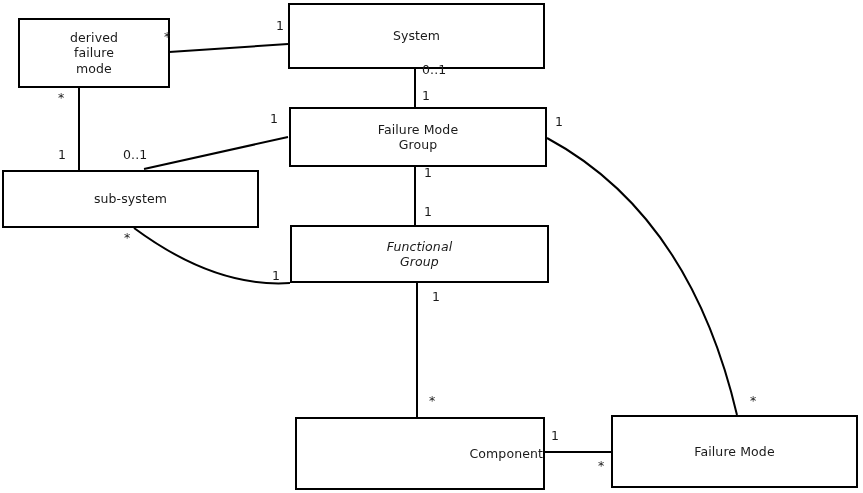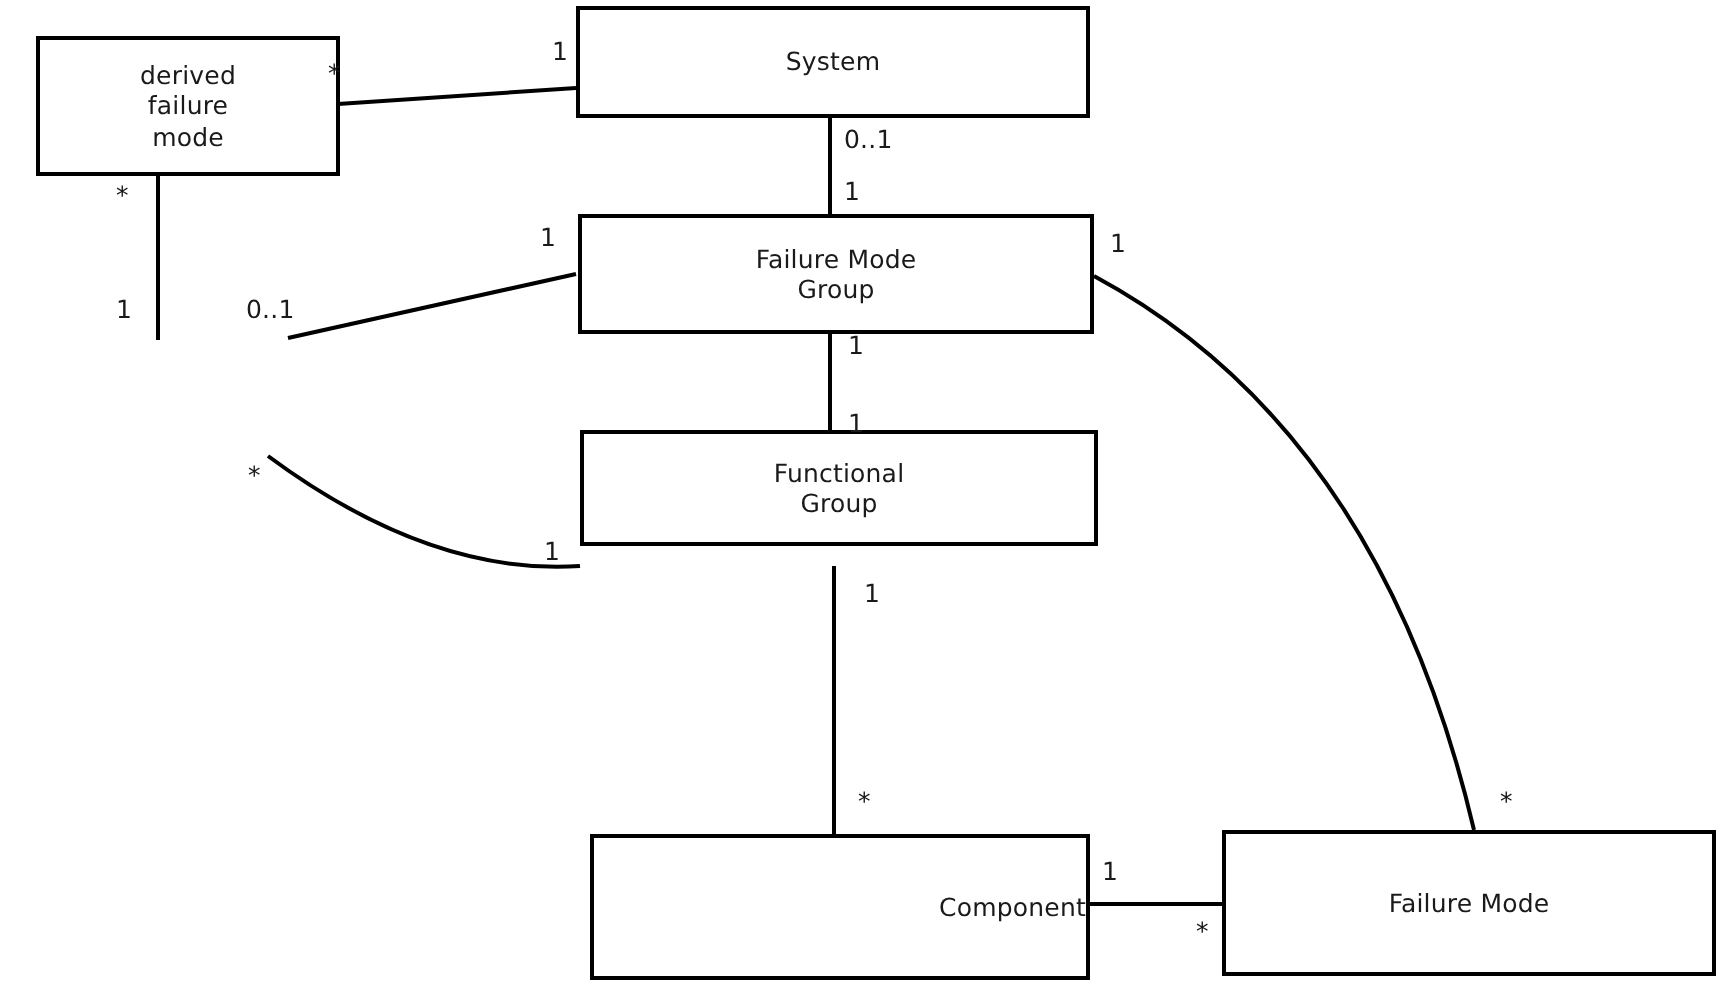--- a/index.html
+++ b/index.html
@@ -78,31 +78,34 @@
 
     <path d="M 547 138 Q 690 215 737 415" stroke="#000000" stroke-width="2" fill="none"></path>
   </svg>
 
   <div class="uml-box" style="left:2px; top:18px; width:152px; height:70px;margin-left:16px;">
     <span class="box-label">derived
 failure
 mode</span>
   </div>
 
-  <div class="uml-box" style="left:288px; top:3px; width:257px; height:56px;">
+  <div class="uml-box" style="left:288px; top:3px; width:257px; height:66px;">
     <span class="box-label">System</span>
   </div>
 
   <div class="uml-box" style="left:289px; top:107px; width:258px; height:60px;">
     <span class="box-label">Failure Mode
 Group</span>
   </div>
 
+  <div class="uml-box" style="left:2px; top:170px; width:257px; height:58px;">
+    <span class="box-label">sub-system</span>
+  </div>
 
-  <div class="uml-box" style="left:290px; top:215px; width:259px; height:58px;">
+  <div class="uml-box" style="left:290px; top:225px; width:259px; height:58px;font-style:italic;">
     <span class="box-label">Functional
 Group</span>
   </div>
 
   <div class="uml-box" style="left:295px; top:417px; width:250px; height:73px;justify-content:flex-end;">
     <span class="box-label">Component</span>
   </div>
 
   <div class="uml-box" style="left:611px; top:415px; width:247px; height:73px;">
     <span class="box-label">Failure Mode</span>

